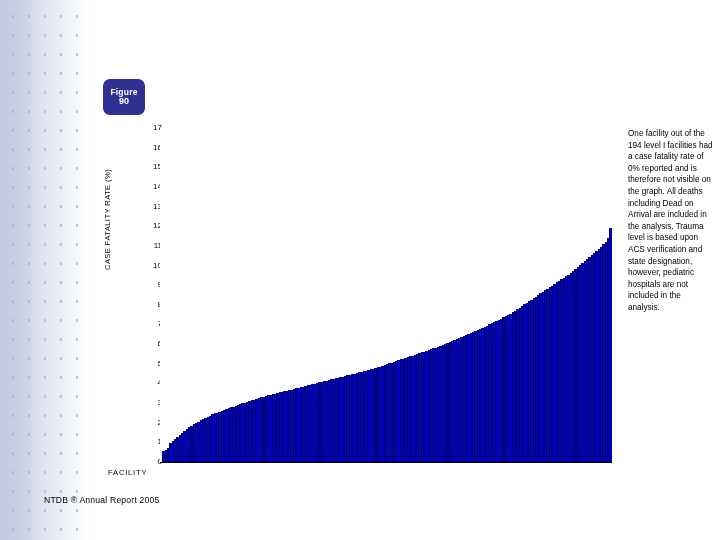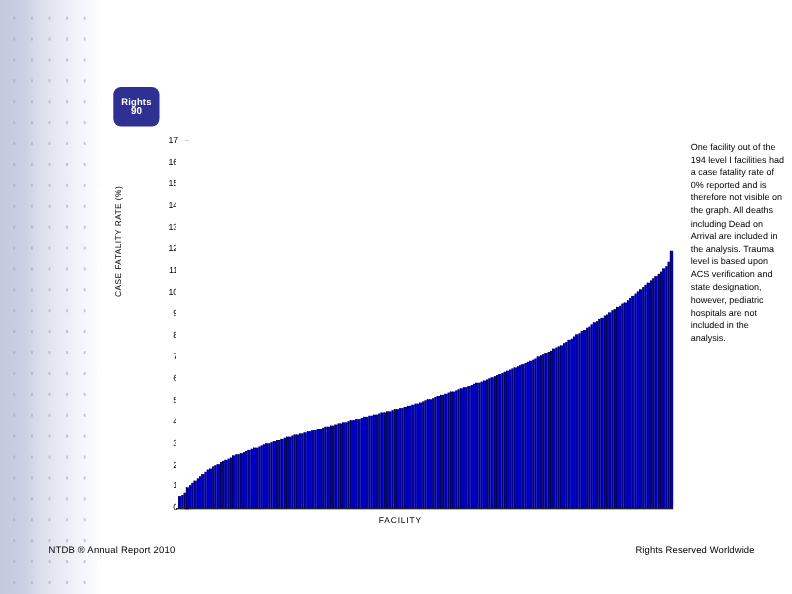--- a/index.html
+++ b/index.html
@@ -52,21 +52,21 @@
 
   
   #chart{position:absolute;left:108px;top:120px;width:512px;height:360px;}
   .ylab{
     position:absolute;left:-5px;top:150px;
     transform:rotate(-90deg);transform-origin:left top;
     font-size:7.6px;color:#000;letter-spacing:.4px;white-space:nowrap;
     font-weight:normal;
   }
   .xlab{
-    position:absolute;left:0;top:348px;width:512px;text-align:center;
+    position:absolute;left:0;top:348px;width:512px;
     font-size:7.6px;color:#000;letter-spacing:.8px;
   }
   .ytick{
     position:absolute;right:0;width:30px;text-align:right;
     font-size:8px;color:#000;line-height:1;
   }
   .ytick-wrap{position:absolute;left:14px;top:0;width:40px;height:342px;}
   .tickmark{position:absolute;left:46px;width:4px;height:1px;background:#000;}
   .minor{position:absolute;left:48px;width:2px;height:1px;background:#000;}
   .plot{
@@ -91,21 +91,21 @@
 <body>
 
 <div id="slide">
 
   <div class="band">
     <div class="band-dots"></div>
   </div>
   <div class="band-edge"></div>
 
   <div class="fig-badge">
-    <span class="fl">Rights</span>
+    <span class="fl">Figure</span>
     <span class="fn">90</span>
   </div>
 
 
   <div class="note">One facility out of the 194 level I facilities had a case fatality rate of 0% reported and is therefore not visible on the graph. All deaths including Dead on Arrival are included in the analysis. Trauma level is based upon ACS verification and state designation, however, pediatric hospitals are not included in the analysis.</div>
 
   <div id="chart">
     <div class="ylab">CASE FATALITY RATE (%)</div>
     <div class="ytick-wrap" id="yticks">
         <div class="ytick" style="top: 4px;">17</div>
@@ -357,18 +357,17 @@
           <div class="bar" style="height: 65.1765%;"></div>
           <div class="bar" style="height: 65.8824%;"></div>
           <div class="bar" style="height: 67.0588%;"></div>
           <div class="bar" style="height: 70%;"></div>
         </div>
     </div>
     <div class="axis-x"></div>
     <div class="xlab">FACILITY</div>
   </div>
 
-  <div class="foot-l">NTDB ® Annual Report 2010</div>
+  <div class="foot-l">NTDB ® Annual Report 2005</div>
   <div class="foot-r">
-    <div>Rights Reserved Worldwide</div>
   </div>
 
 </div>
 
 </body></html>

